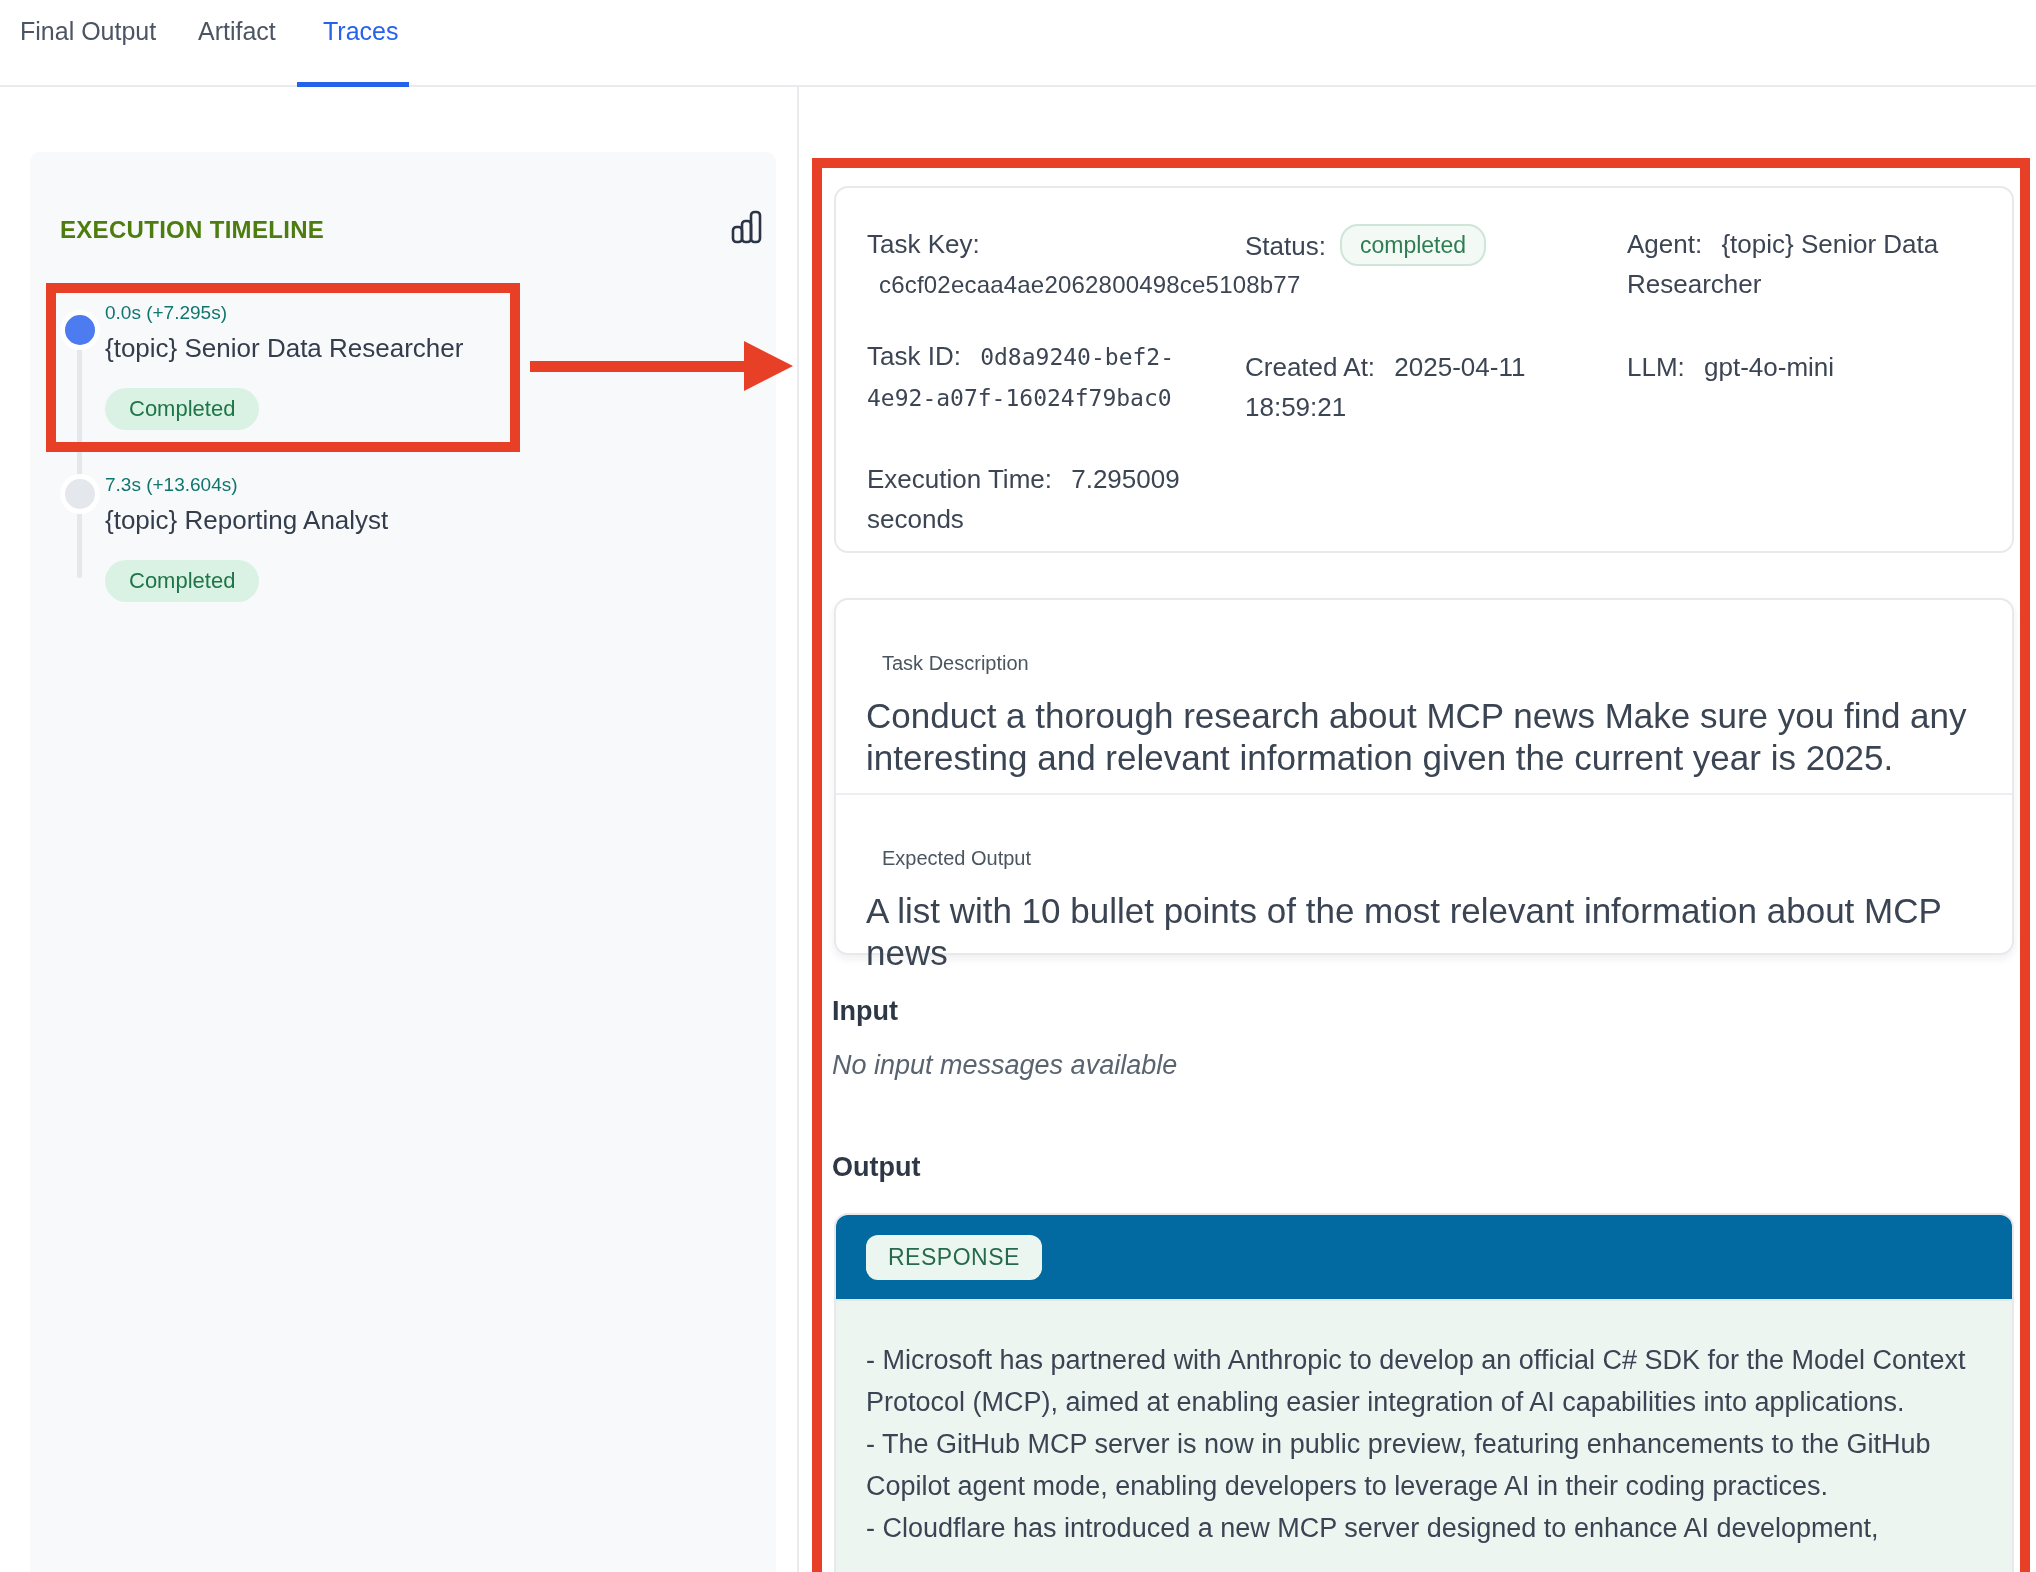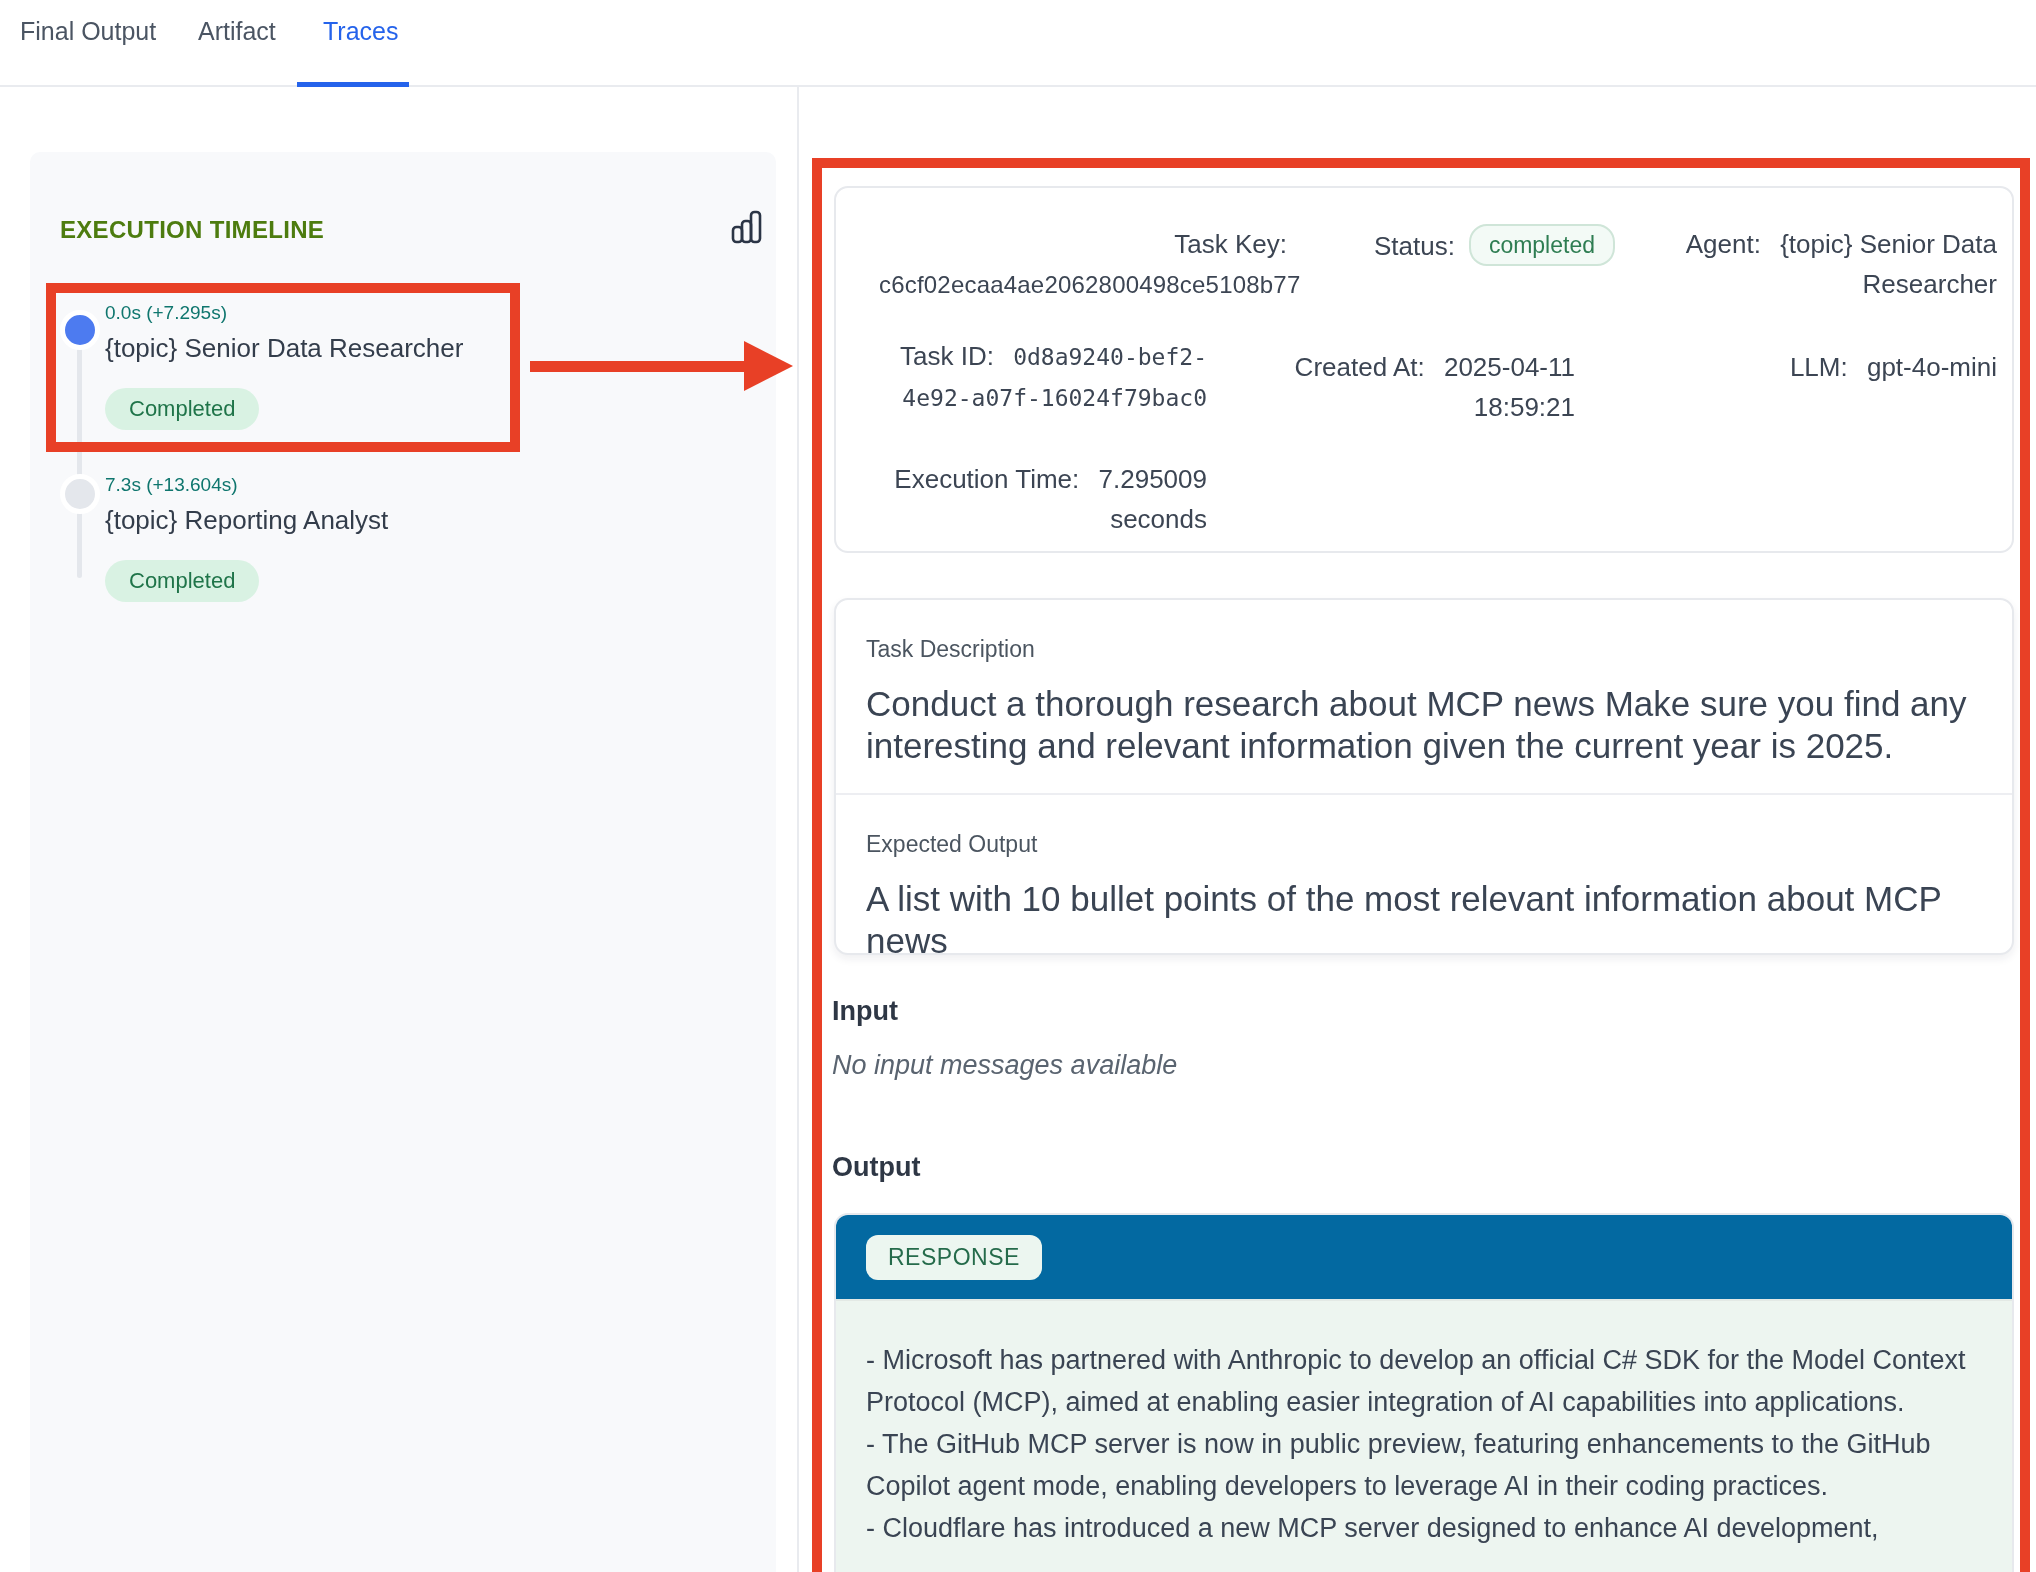--- a/index.html
+++ b/index.html
@@ -26,34 +26,34 @@
   .tl-time{font-size:19px;color:#0f766e;line-height:30px;}
   .tl-name{font-size:26px;color:#333d4b;line-height:36px;margin-top:2px;}
   .badge-completed{
     display:inline-block;margin-top:22px;padding:8px 24px;border-radius:999px;
     background:var(--green-badge-bg,#d9f2e3);color:var(--green-badge-text,#1f7449);font-size:22px;
   }
   
   .details{position:absolute;left:0;top:0;width:2036px;height:1572px;}
   .card{position:absolute;background:#ffffff;border:2px solid #e7e9ed;border-radius:14px;box-sizing:border-box;}
   .meta-card{left:834px;top:186px;width:1180px;height:367px;}
-  .cell{position:absolute;font-size:26px;line-height:40px;color:#3c4553;text-align:right;}
+  .cell{position:absolute;font-size:26px;line-height:40px;color:#3c4553;}
   .cell .lbl{color:#3c4553;}
   .cell .val{margin-left:12px;}
   .val-mono{font-family:"DejaVu Sans Mono","Liberation Mono",monospace;font-size:23px;}
   .val-key{font-size:24px;letter-spacing:.2px;}
   .status-pill{
     display:inline-block;margin-left:14px;padding:4px 18px;border-radius:18px;
     background:var(--pill-bg,#f3faf6);border:2px solid var(--pill-border,#cfe5d8);
     color:var(--pill-text,#2e7d52);font-size:23px;line-height:30px;vertical-align:2px;
   }
   .desc-card{left:834px;top:598px;width:1180px;height:357px;box-shadow:0 4px 8px rgba(25,35,55,.07);}
   .card-sec{box-sizing:border-box;padding:36px 40px 0 30px;height:195px;}
   .card-sec.first{border-bottom:2px solid #edeef2;}
-  .sec-title{margin:0;font-size:23px;font-weight:400;color:#4b5560;}
+  .sec-title{margin:16px;font-size:20px;font-weight:400;color:#4b5560;}
   .sec-body{margin:20px 0 0 0;font-size:35px;line-height:42px;color:#3a4453;}
   .io-head{position:absolute;left:832px;margin:0;font-size:27px;font-weight:700;color:#2e3745;}
   .io-empty{position:absolute;left:832px;margin:0;font-size:27px;font-style:italic;color:#5a6470;}
   .output-card{left:834px;top:1213px;width:1180px;height:600px;overflow:hidden;}
   .output-head{height:86px;background:#0369a1;border-bottom:2px solid #e3e9e5;display:flex;align-items:center;padding-left:30px;box-sizing:border-box;}
   .resp-badge{
     display:inline-block;padding:9px 22px;border-radius:12px;letter-spacing:.5px;
     background:var(--resp-badge-bg,#ecf6f0);color:var(--resp-badge-text,#256b4b);font-size:23px;
   }
   .output-body{background:var(--resp-body-bg,#edf5f0);min-height:514px;padding:38px 34px 0 30px;box-sizing:border-box;}

